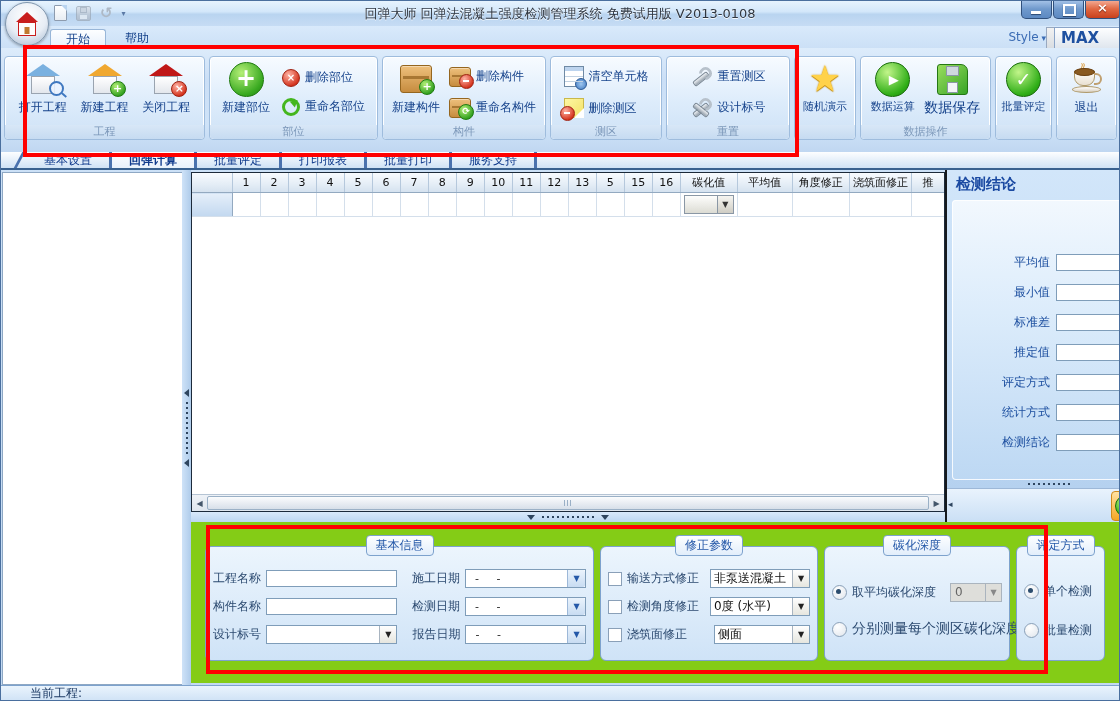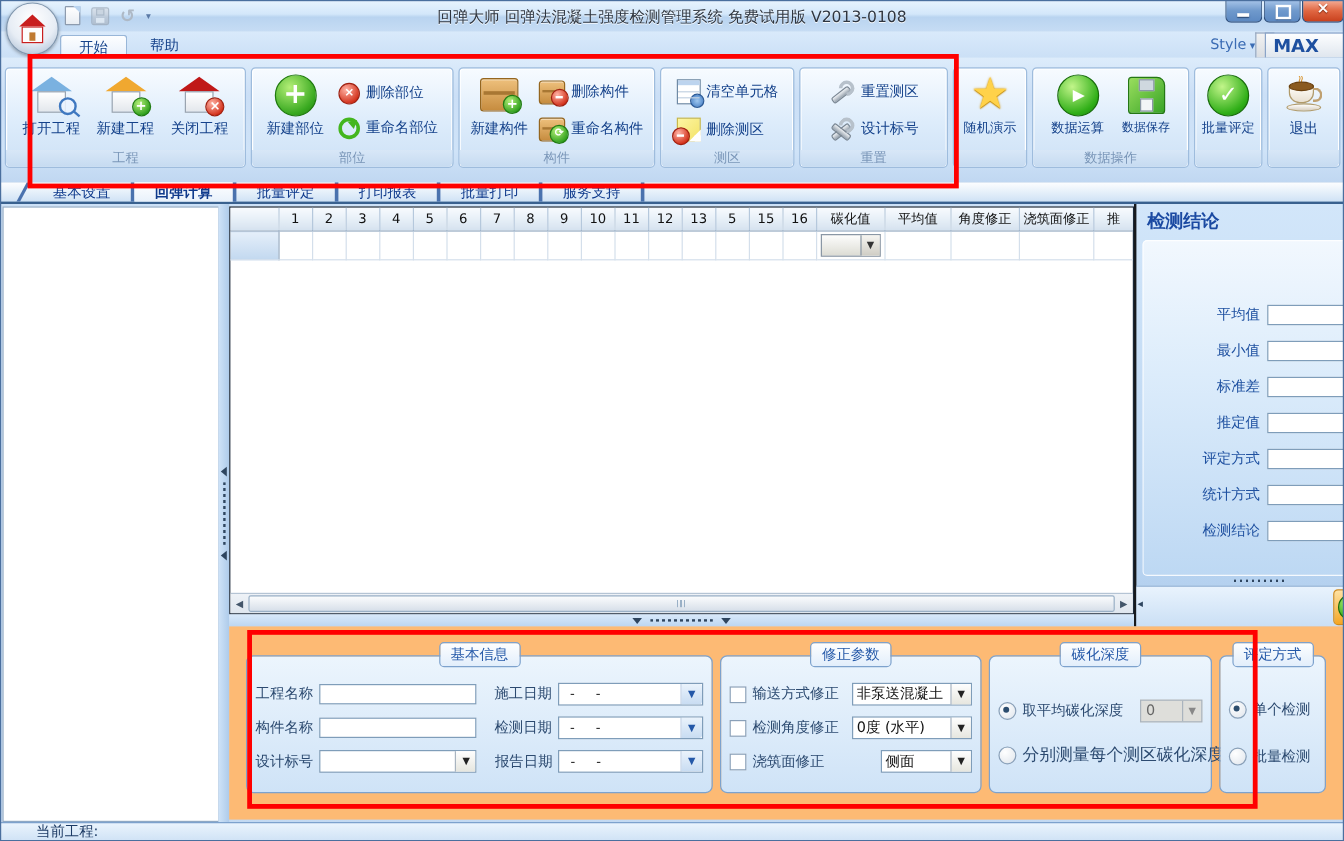--- a/index.html
+++ b/index.html
@@ -194,21 +194,21 @@
   .rp-back{position:absolute;left:1px;top:10px;color:#2e455f;font-size:9px}
   .rp-check{position:absolute;right:9px;top:2px;width:28px;height:28px;border-radius:4px;
     background:linear-gradient(#ffe2a3,#f5a623);border:1px solid #d08a1a;
     display:flex;align-items:center;justify-content:center}
   .rp-check .mini{width:20px;height:20px;border-radius:50%;border:1px solid #176c09;color:#fff;
     background:radial-gradient(circle at 35% 28%,#b4ef77,#2fae17 70%,#1b7d0c);
     display:flex;align-items:center;justify-content:center;font-size:12px;font-weight:bold}
   .rp-check .mini::after{content:"✓"}
   .rp-edge{position:absolute;right:0;top:4px;width:7px;color:#2e455f;font-size:8px;line-height:9px;overflow:hidden}
   
-  .bottompanel{position:absolute;left:191px;top:522px;width:929px;height:161px;background:#fdba74}
+  .bottompanel{position:absolute;left:191px;top:522px;width:929px;height:161px;background:#84cc16}
   .gbox{position:absolute;top:24px;height:115px;border:1px solid #7da2cd;border-radius:6px;
     background:linear-gradient(#ecf5fd,#cfe3f7);box-sizing:border-box}
   .gcap{position:absolute;top:-12px;left:50%;transform:translateX(-50%);padding:1px 9px;
     background:linear-gradient(#fdfeff,#e2eefb);border:1px solid #7da2cd;border-radius:4px;
     color:#2458a8;white-space:nowrap;z-index:3}
   .frow{display:flex;align-items:center;margin:9px 7px 0 7px;gap:5px;color:#2c4a70}
   .frow:nth-of-type(2){margin-top:22px}
   .flbl{white-space:nowrap}
   .frow input.txt{width:131px;height:17px;border:1px solid #7f9db9;background:#fff;padding:0 2px;box-sizing:border-box}
   .combo{display:flex;width:133px;height:19px;border:1px solid #7f9db9;background:#fff;box-sizing:border-box}
@@ -411,21 +411,21 @@
     <div class="bigbtn">
       <span class="icbox">
           <span class="playic"></span>
         </span>
       <span class="lbl" style="font-size:11px">数据运算</span>
     </div>
     <div class="bigbtn">
       <span class="icbox">
           <span class="flopic"></span>
         </span>
-      <span class="lbl" style="font-size:10px">数据保存</span>
+      <span class="lbl" style="font-size:14px">数据保存</span>
     </div>
     <div class="glabel">数据操作</div>
   </div>
 
   <div class="rgroup" style="left:995px;width:57px">
     <div class="bigbtn">
       <span class="icbox">
           <span class="checkic"></span>
         </span>
       <span class="lbl" style="font-size:11px">批量评定</span>
@@ -660,21 +660,21 @@
       <span class="cb"></span>
       <span class="flbl">检测角度修正</span>
       <div class="combo" style="width:100px;margin-left:auto">
         <span class="cval">0度 (水平)</span>
         <span class="cbtn"></span>
       </div>
     </div>
     <div class="frow">
       <span class="cb"></span>
       <span class="flbl">浇筑面修正</span>
-      <div class="combo" style="width:76px;margin-left:auto">
+      <div class="combo" style="width:96px;margin-left:auto">
         <span class="cval">侧面</span>
         <span class="cbtn"></span>
       </div>
     </div>
   </div>
 
   <div class="gbox" style="left:633px;width:186px">
     <div class="gcap">碳化深度</div>
     <div class="frow" style="margin-top:36px">
       <span class="rd sel"></span>

